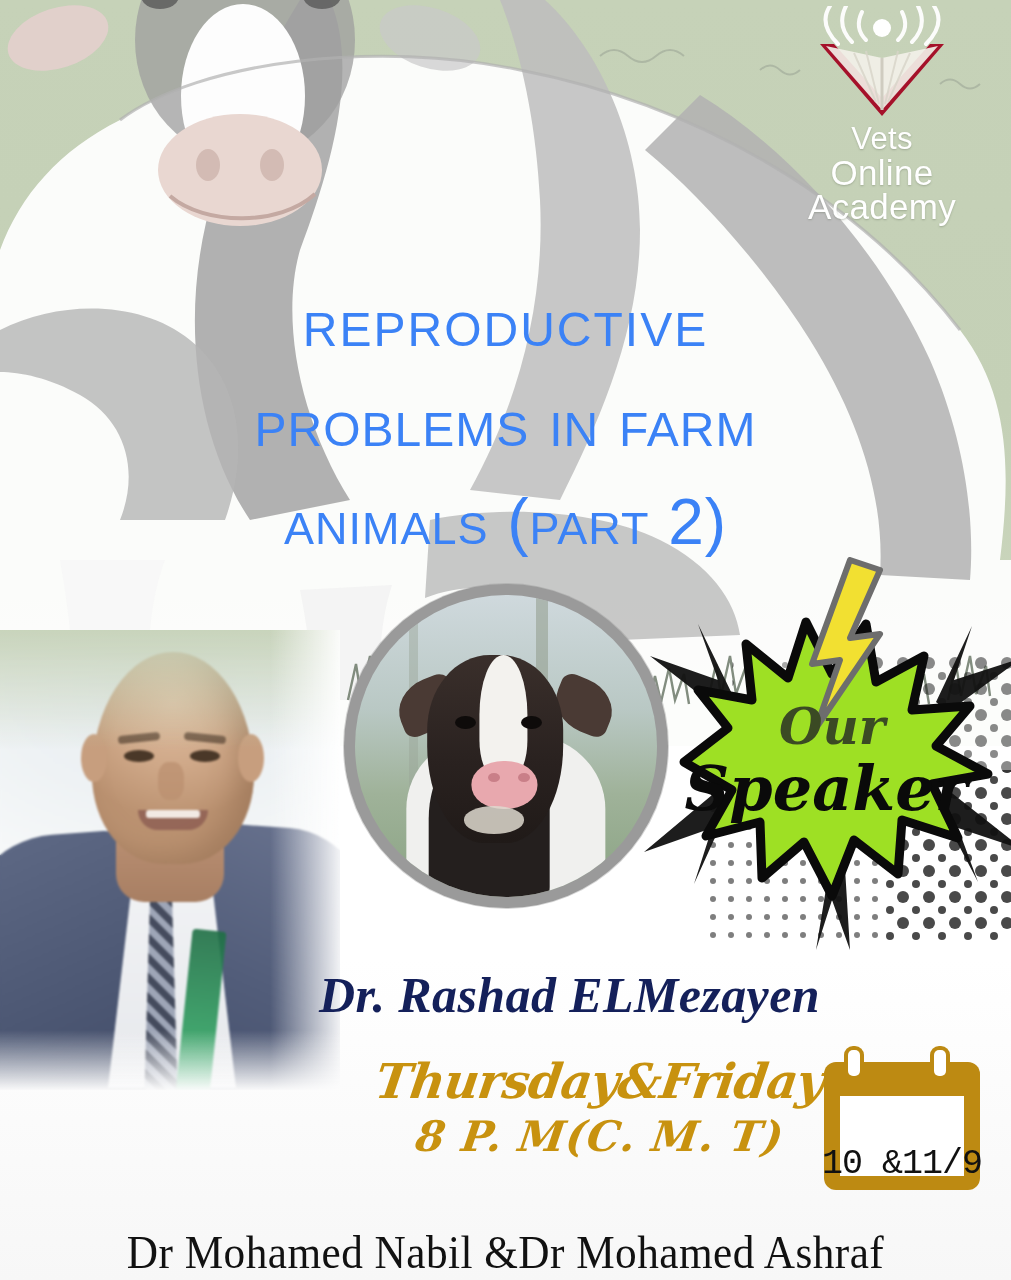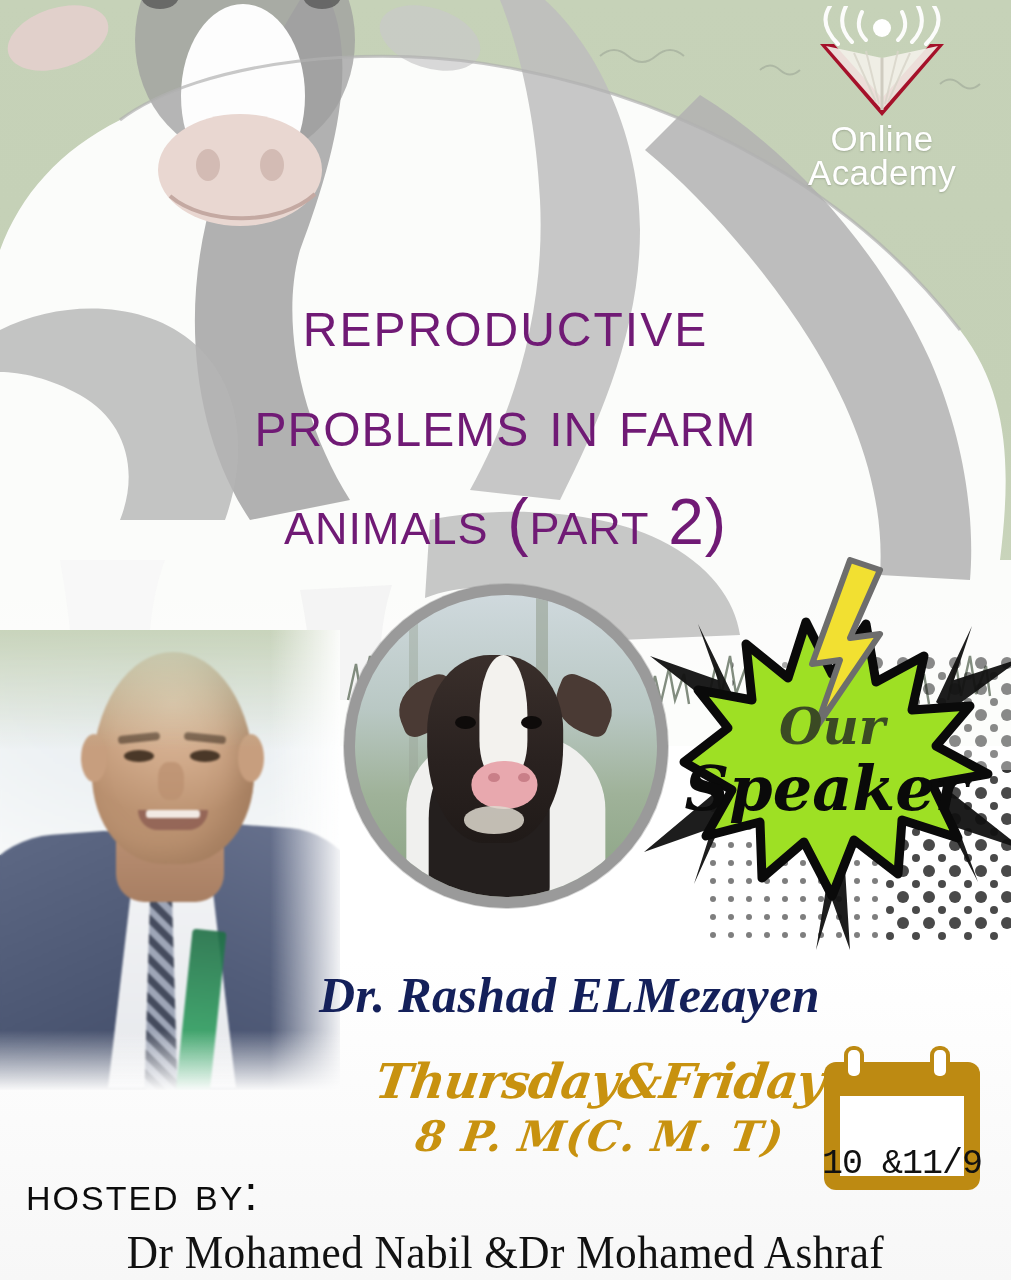--- a/index.html
+++ b/index.html
@@ -39,21 +39,21 @@
   }
   .logo-text2{
     color:#ffffff;font-size:35px;line-height:34px;font-weight:400;
     letter-spacing:.3px;text-shadow:0 1px 2px rgba(90,100,80,.35);
   }
 
   
   .title{
     position:absolute;left:0;top:272px;width:1011px;
     text-align:center;
-    color:#701a75;
+    color:#3b82f6;
     font-family:"Liberation Sans", sans-serif;
     font-weight:400;
     font-size:68px;
     line-height:100px;
     letter-spacing:2px;
     font-variant:small-caps;
     text-transform:lowercase;
     white-space:nowrap;
   }
   .title .ln{display:block;}
@@ -333,20 +333,21 @@
         <path d="M64 40 L120 104 L176 40 L120 52 Z" fill="#f2f0e8" opacity=".92"></path>
         <path d="M120 52 L120 104" stroke="#cfccc0" stroke-width="3"></path>
         <g stroke="#d8d5c9" stroke-width="2" fill="none" opacity=".8">
           <path d="M92 47 L114 96"></path>
             <path d="M104 45 L117 98"></path>
           <path d="M148 47 L126 96"></path>
             <path d="M136 45 L123 98"></path>
         </g>
       </svg>
     </div>
+    <div class="logo-text1">Vets</div>
     <div class="logo-text2">Online Academy</div>
   </div>
 
   <div class="title">
     <span class="ln ln1">Reproductive</span>
     <span class="ln ln2">problems in farm</span>
     <span class="ln ln3">animals (part 2)</span>
   </div>
 
   <div class="speaker-photo">
@@ -445,16 +446,15 @@
       <rect x="26" y="2" width="20" height="34" rx="9" fill="#bd8a12"></rect>
       <rect x="112" y="2" width="20" height="34" rx="9" fill="#bd8a12"></rect>
       <rect x="6" y="18" width="156" height="128" rx="12" fill="#bd8a12"></rect>
       <rect x="22" y="52" width="124" height="80" fill="#ffffff"></rect>
       <rect x="30" y="6" width="12" height="26" rx="5" fill="#ffffff"></rect>
       <rect x="116" y="6" width="12" height="26" rx="5" fill="#ffffff"></rect>
     </svg>
     <div class="cal-date">10 &amp;11/9</div>
   </div>
 
-  <div class="hosted-label">Hosted By:</div>
   <div class="hosted-names">Dr Mohamed Nabil &amp;Dr Mohamed Ashraf</div>
 
 </div>
 
 </body></html>

